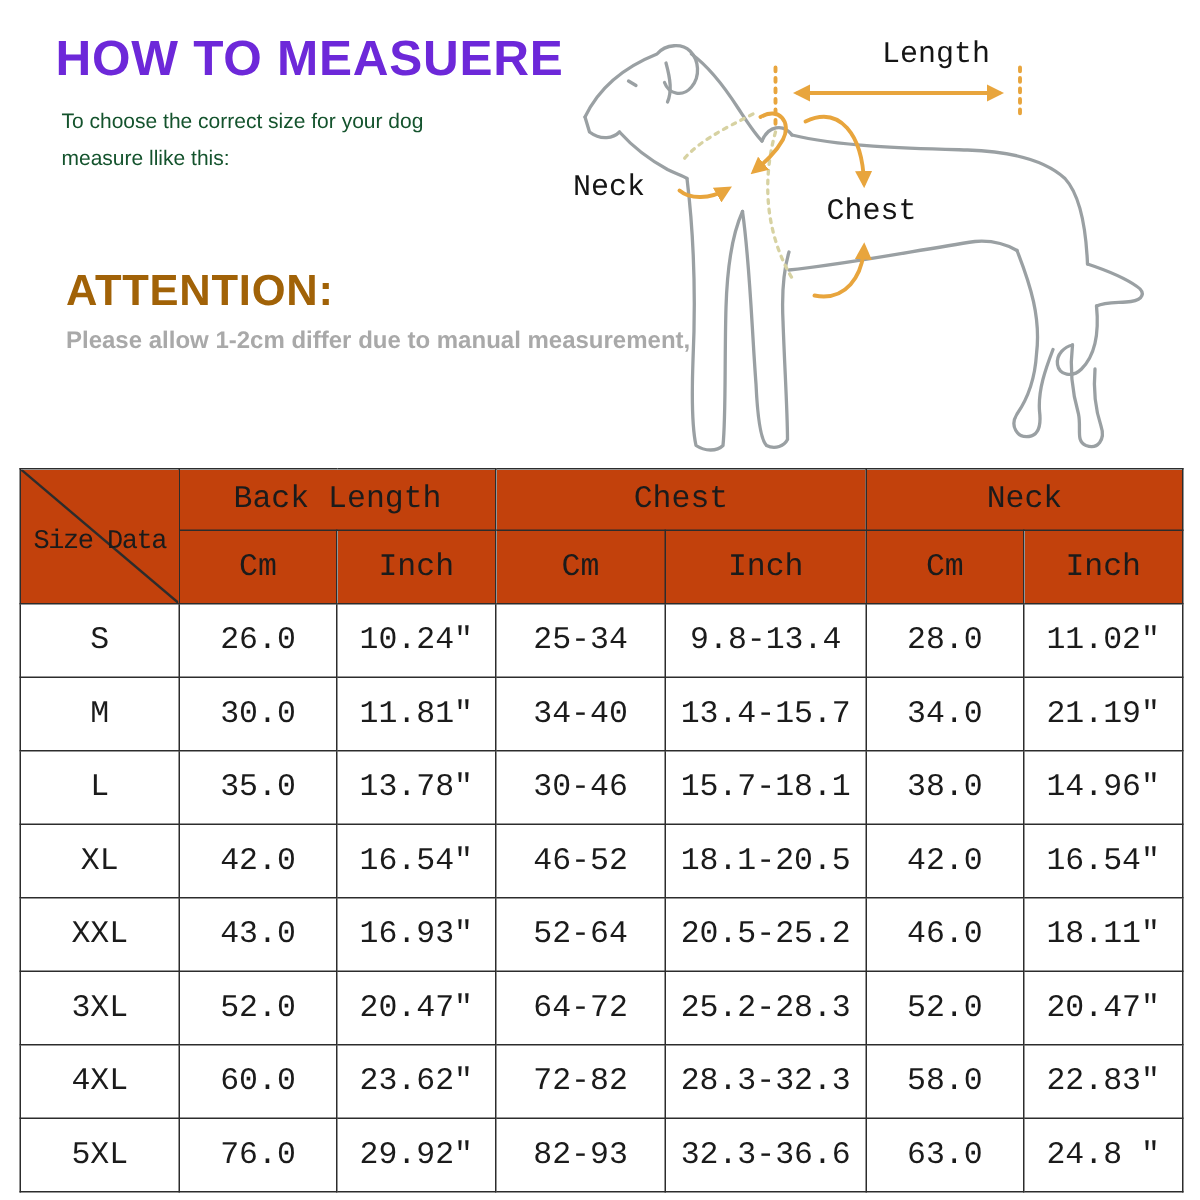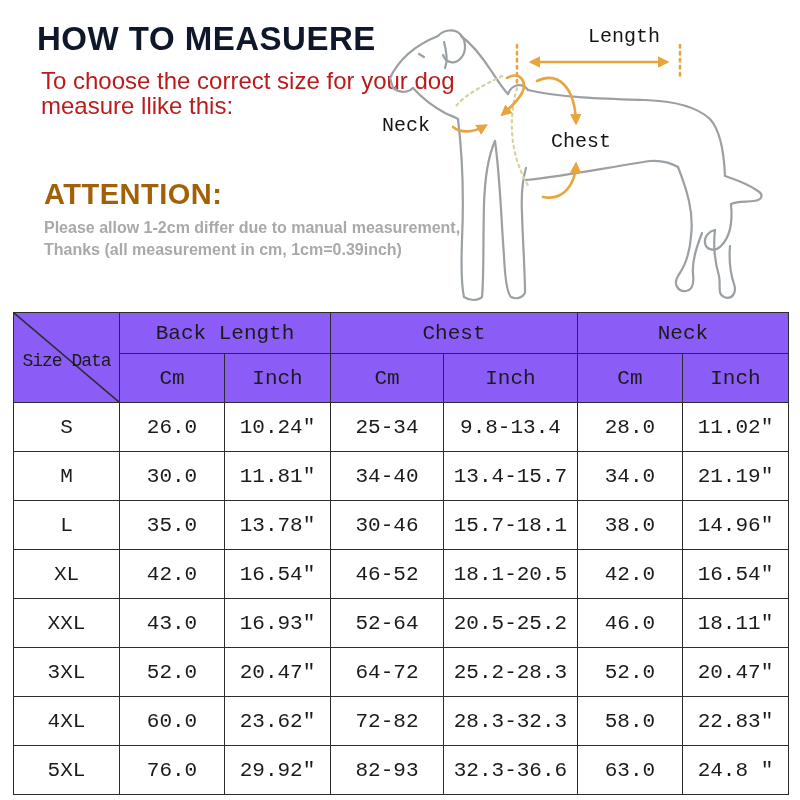--- a/index.html
+++ b/index.html
@@ -5,26 +5,26 @@
   html,body { margin:0; padding:0; }
   body {
     width:800px; height:800px; position:relative; overflow:hidden;
     background:#ffffff;
     font-family:"Liberation Sans", sans-serif;
   }
 
   
   .title {
     position:absolute; left:37px; top:20px;
-    font-size:33px; font-weight:bold; color:#0f172a; letter-spacing:.5px;
+    font-size:33px; font-weight:bold; color:#6d28d9; letter-spacing:.5px;
     white-space:nowrap;
   }
   .subtitle {
     position:absolute; left:41px; top:68px;
-    font-size:24px; color:#b91c1c; line-height:25px; font-weight:500;
+    font-size:14px; color:#14532d; line-height:25px; font-weight:500;
   }
   .attn-title {
     position:absolute; left:44px; top:178px;
     font-size:29px; font-weight:bold; color:#a16207; letter-spacing:.5px;
   }
   .attn-text {
     position:absolute; left:44px; top:217px;
     font-size:16px; font-weight:bold; color:#a9a9a9; line-height:22px;
     white-space:nowrap;
   }
@@ -46,21 +46,21 @@
     position:absolute; left:13px; top:312px;
     width:776px; height:478px;
     border-collapse:collapse; table-layout:fixed;
     font-family:"Liberation Mono","DejaVu Sans Mono", monospace;
   }
   .size-table th, .size-table td {
     border:1.6px solid #2c2c2c; text-align:center; vertical-align:middle;
     padding:0; font-weight:normal; color:#1b1b1b; font-size:21px;
     overflow:hidden; white-space:nowrap;
   }
-  .size-table thead th { background:#8b5cf6; }
+  .size-table thead th { background:#c2410c; }
   .size-table thead tr.grp-row th { height:40px; }
   .size-table thead tr.sub-row th { height:48px; }
   .size-table tbody th, .size-table tbody td { height:48px; background:#ffffff; }
   th.corner { position:relative; padding:6px; }
   th.corner svg { position:absolute; left:0; top:0; width:100%; height:100%; }
   th.corner .corner-label {
     position:absolute; left:0; right:0; top:54%; transform:translateY(-50%);
     font-size:18px; letter-spacing:-1px;
   }
 </style>
@@ -71,21 +71,20 @@
 
 <div class="subtitle">
   <div>To choose the correct size for your dog</div>
   <div>measure llike this:</div>
 </div>
 
 <div class="attn-title">ATTENTION:</div>
 
 <div class="attn-text">
   <div>Please allow 1-2cm differ due to manual measurement,</div>
-  <div>Thanks (all measurement in cm, 1cm=0.39inch)</div>
 </div>
 
 <div class="diagram">
   <svg width="440" height="312" viewBox="0 0 440 312">
     <defs>
       <marker id="ah" viewBox="0 0 10 10" refX="7" refY="5" markerWidth="4.4" markerHeight="4.4" orient="auto-start-reverse">
         <path d="M0,0 L10,5 L0,10 z" fill="#e8a53d"></path>
       </marker>
     </defs>
 

